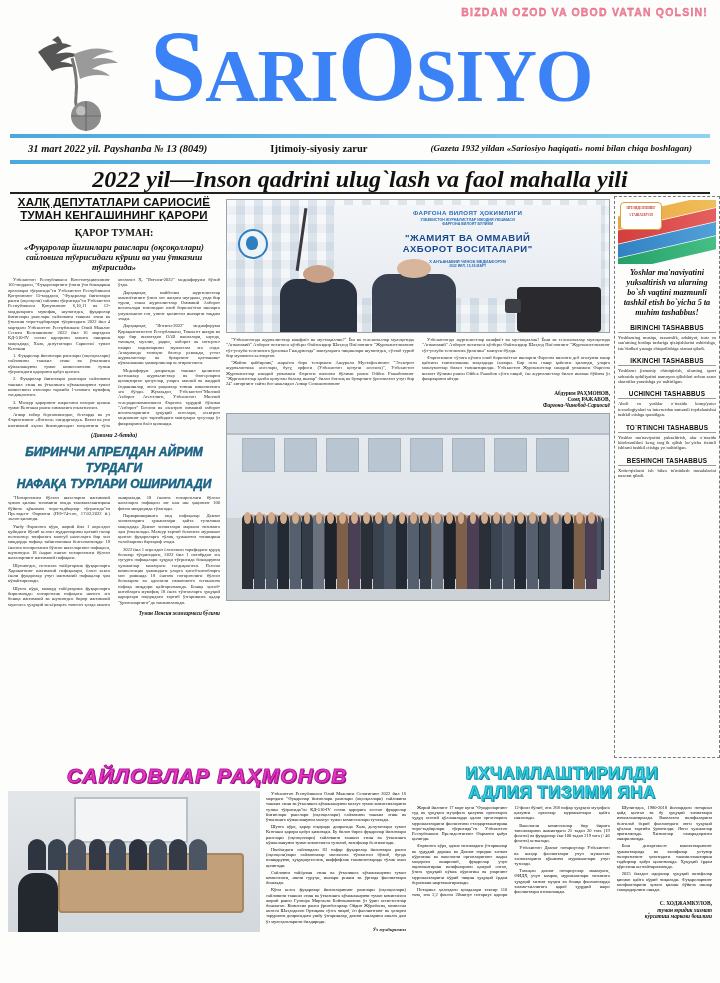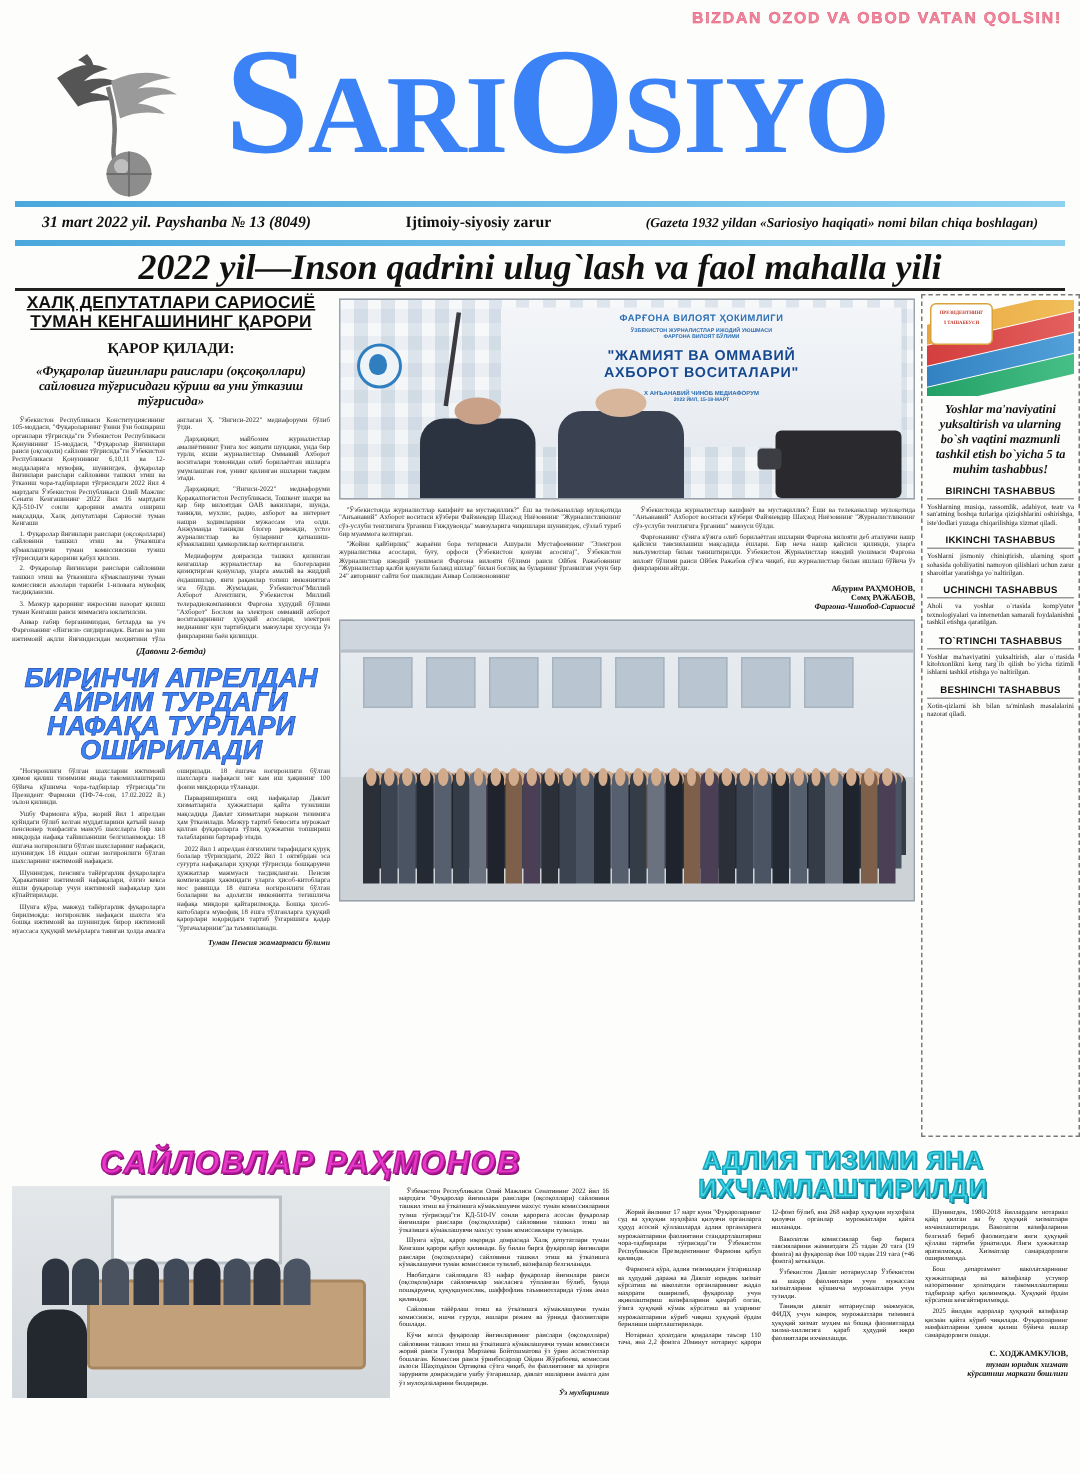--- a/index.html
+++ b/index.html
@@ -69,22 +69,22 @@
   }
 
   .body2{column-count:2;column-gap:8px;font-size:4.6px;line-height:5.3px;
     text-align:justify;margin-top:5px;color:#2a2a2a;}
   .body2 p, .body1 p{margin:0 0 2px 0;text-indent:5px;}
 
   .contin{text-align:center;font-style:italic;font-weight:bold;font-size:6px;margin:4px 0 2px;}
 
   .blue-head{
     text-align:center;font-family:"Liberation Sans", sans-serif;
-    font-weight:bold;font-style:italic;font-size:18px;line-height:16px;
-    color:#3b82f6;-webkit-text-stroke:.4px #1b3fa0;margin-top:6px;
+    font-weight:bold;font-style:italic;font-size:12px;line-height:16px;
+    color:#0f766e;-webkit-text-stroke:.4px #1b3fa0;margin-top:6px;
   }
 
   .green-head{
     text-align:center;font-family:"Liberation Sans", sans-serif;
     font-weight:bold;font-size:20px;line-height:24px;letter-spacing:.5px;
     color:#18c21a;-webkit-text-stroke:1px #0a8f12;
     text-shadow:1px 1px 0 #0a7a0c;
   }
   .green-wrap{border-bottom:2px solid #444;padding-bottom:2px;}
 
@@ -218,21 +218,21 @@
 
   <div class="yearline">2022 yil—Inson qadrini ulug`lash va faol mahalla yili</div>
 
   <div class="cols" style="bottom:225px;">
 
     <div class="colL">
       <div class="head-black">
         <div>ХАЛҚ ДЕПУТАТЛАРИ САРИОСИЁ</div>
         <div>ТУМАН КЕНГАШИНИНГ ҚАРОРИ</div>
       </div>
-      <div class="kicker">ҚАРОР ҚИЛАДИ:</div>
+      <div class="kicker">ҚАРОР ТУМАН:</div>
       <div class="sub-ital">«Фуқаролар йиғинлари раислари (оқсоқоллари) сайловига тўғрисидаги кўриш ва уни ўтказиш тўғрисида»</div>
 
       <div class="body2">
         <p>Ўзбекистон Республикаси Конституциясининг 105-моддаси, "Фуқароларнинг ўзини ўзи бошқариш органлари тўғрисида"ги Ўзбекистон Республикаси Қонунининг 15-моддаси, "Фуқаролар йиғинлари раиси (оқсоқоли) сайлови тўғрисида"ги Ўзбекистон Республикаси Қонунининг 6,10,11 ва 12-моддаларига мувофиқ, шунингдек, фуқаролар йиғинлари раислари сайловини ташкил этиш ва ўтказиш чора-тадбирлари тўғрисидаги 2022 йил 4 мартдаги Ўзбекистон Республикаси Олий Мажлис Сенати Кенгашининг 2022 йил 16 мартдаги КД-510-IV сонли қарорини амалга ошириш мақсадида, Халқ депутатлари Сариосиё туман Кенгаши</p>
         <p>1. Фуқаролар йиғинлари раислари (оқсоқоллари) сайловини ташкил этиш ва ўтказишга кўмаклашувчи туман комиссиясини тузиш тўғрисидаги қарорини қабул қилсин.</p>
         <p>2. Фуқаролар йиғинлари раислари сайловини ташкил этиш ва ўтказишга кўмаклашувчи туман комиссияси аъзолари таркиби 1-иловага мувофиқ тасдиқлансин.</p>
         <p>3. Мазкур қарорнинг ижросини назорат қилиш туман Кенгаши раиси зиммасига юклатилсин.</p>
         <p>Анвар ғабир берганимиздан, бетларда ва уч Фарғонанинг «Янгиси» сиғдиргандек. Ватан ва уни ижтимоий ақлли йиғиндисидан моҳиятини тўла англаган Ҳ. "Янгиси-2022" медиафоруми бўлиб ўтди.</p>
         <p>Дарҳақиқат, майбозим журналистлар амалиётининг ўзига хос жиҳати шундаки, унда бир турли, яхши журналистлар Оммавий Ахборот воситалари томонидан олиб борилаётган ишларга умумлашган ғоя, унинг қилинган ишларни тақдим этади.</p>
         <p>Дарҳақиқат, "Янгиси-2022" медиафоруми Қорақалпоғистон Республикаси, Тошкент шаҳри ва қар бир вилоятдан ОАВ вакиллари, шунда, таниқли, мухлис, радио, ахборот ва интернет нашри ходимларини мужассам эта олди. Анжуманда таниқли блогер ревожди, устоз журналистлар ва буларнинг қатнашиш-кўмаклашиш ҳамкорликлар келтирганлиги.</p>
@@ -641,22 +641,22 @@
           <p>Нвобатдаги сайловдаги 83 нафар фуқаролар йиғинлари раиси (оқсоқоли)лари сайловчилар масласига тўпланган бўлиб, бунда пошқарувчи, ҳуқуқшунослик, шаффофлик таъминотларида тўлик амал қилинади.</p>
           <p>Сайловни тайёрлаш этиш ва ўтказишга кўмаклашувчи туман комиссияси, ишчи гуруҳи, ишлари режим ва ўрнида фаолиятлари бошлади.</p>
           <p>Кўчи келса фуқаролар йиғинларининг раислари (оқсоқоллари) сайловини ташкил этиш ва ўтказишга кўмаклашувчи туман комиссияси жорий раиси Гулнора Мирзаева Бойтошматова ўз ўрин ассистентлар бошлаган. Комиссия раиси ўринбосарлар Ойдин Жўрабоева, комиссия аъзоси Шаҳзодахон Ортиқова сўзга чиқиб, ён фаолиятнинг ва ҳозирги зарурияти доирасидаги ушбу ўзгаришлар, давлат ишларини амалга дам ўз мулоҳазаларини билдириди.</p>
           <div class="muall">Ўз мухбиримиз</div>
         </div>
       </div>
     </div>
 
     <div class="bR">
       <div class="cyan-head">
+        <div>ИХЧАМЛАШТИРИЛДИ</div>
         <div>АДЛИЯ ТИЗИМИ ЯНА</div>
-        <div>ИХЧАМЛАШТИРИЛДИ</div>
       </div>
       <div class="bR-cols">
         <p>Жорий йилнинг 17 март куни "Фуқароларнинг суд ва ҳуқуқни муҳофаза қилувчи органларга ҳудуд асосий қўллашларда адлия органларига мурожаатларини фаолиятини стандартлаштириш чора-тадбирлари тўғрисида"ги Ўзбекистон Республикаси Президентининг Фармони қабул қилинди.</p>
         <p>Фармонга кўра, адлия тизимидаги ўзгаришлар ва ҳудудий даража ва Давлат юридик хизмат кўрсатиш ва ваколатли органларининг жадал маҳорати оширилиб, фуқаролар учун яқинлаштириш вазифаларини қамраб олган, ўзига ҳуқуқий кўмак кўрсатиш ва уларнинг мурожаатларини кўриб чиқиш ҳуқуқий ёрдам берилиши шартлаштирилади.</p>
         <p>Нотариал ҳолатдаги қоидалари таъсир 110 тача, яна 2,2 фоизга 20минут нотариус қарори 12-фоиз бўлиб, яна 268 нафар ҳуқуқни муҳофаза қилувчи органлар мурожаатлари қайта ишланади.</p>
         <p>Ваколатли комиссиялар бир бирига тавсияларини жамиятдаги 25 тадан 20 тага (19 фоизга) ва фуқаролар ёки 100 тадан 219 тага (+46 фоизга) кетказади.</p>
         <p>Ўзбекистон Давлат нотариуслар Ўзбекистон ва шаҳар фаолиятлари учун мужассам хизматларини қўшимча мурожаатлари учун тузилди.</p>
         <p>Таниқли давлат нотариуслар мажмуаси, ФИДҲ учун камроқ мурожаатлари тизимига ҳуқуқий хизмат муҳим ва бошқа фаолиятларда хилма-хиллигига қараб ҳудудий ижро фаолиятлари ихчамлашди.</p>
         <p>Шунингдек, 1980-2018 йиллардаги нотариал қайд қилган ва бу ҳуқуқий хизматлари ихчамлаштирилди. Ваколатли вазифаларини белгилаб бериб фаолиятдаги янги ҳуқуқий қўллаш тартиби ўрнатилди. Янги ҳужжатлар яратилмоқда. Хизматлар самарадорлиги оширилмоқда.</p>
         <p>Бош департамент ваколатларининг ҳужжатларида ва вазифалар устувор назоратининг ҳолатидаги такомиллаштириш тадбирлар қабул қилинмоқда. Ҳуқуқий ёрдам кўрсатиш кенгайтирилмоқда.</p>

